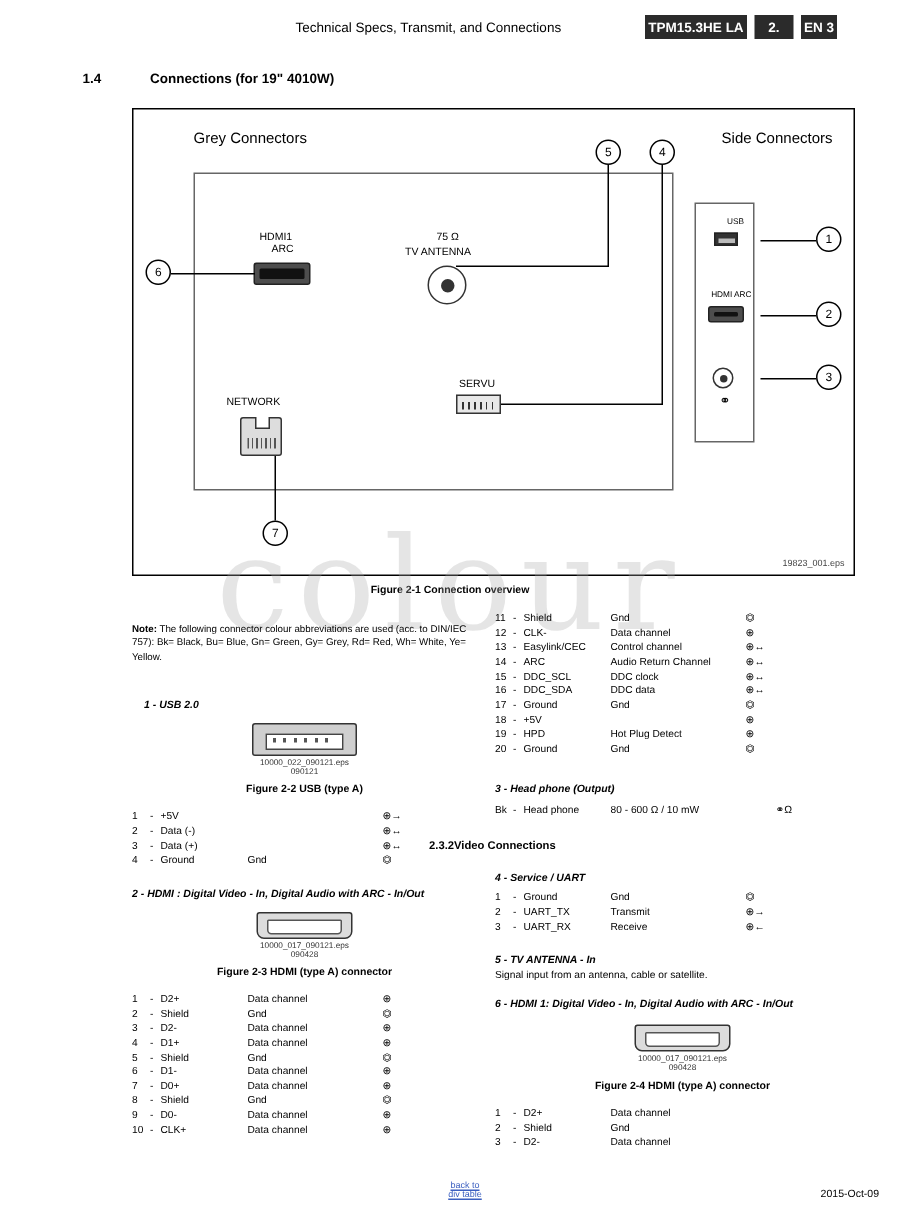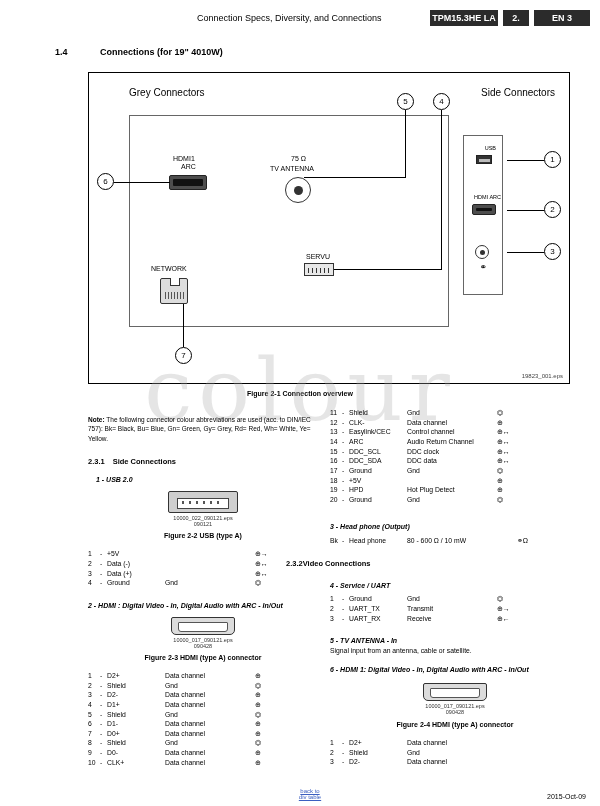--- a/index.html
+++ b/index.html
@@ -21,21 +21,21 @@
     position:absolute; left:197px; top:3px;
     font-size:9px; color:#000;
   }
   .hdr-box {
     position:absolute; top:0; height:16px;
     background:#2b2b2b; color:#fff; font-size:9px; font-weight:bold;
     display:flex; align-items:center; justify-content:center;
   }
   .hdr-box.b1 { left:430px; width:68px; }
   .hdr-box.b2 { left:503px; width:26px; }
-  .hdr-box.b3 { left:534px; width:56px; }
+  .hdr-box.b3 { left:534px; width:24px; }
 
   
   .sec-num { position:absolute; left:55px; top:47px; font-size:9px; font-weight:bold; }
   .sec-title { position:absolute; left:100px; top:47px; font-size:9px; font-weight:bold; }
 
   
   .fig-frame {
     position:absolute; left:88px; top:72px; width:482px; height:312px;
     border:1px solid #000; background:#fff;
   }
@@ -177,21 +177,21 @@
     position:absolute; left:0; top:340px; width:600px; text-align:center;
     font-size:86px; color:rgba(170,170,170,0.30);
     font-family:"DejaVu Serif", serif; letter-spacing:6px; pointer-events:none;
     user-select:none;
   }
 </style>
 </head>
 <body>
 
 <div class="header">
-  <div class="header-title">Connection Specs, Diversity, and Connections</div>
+  <div class="header-title">Technical Specs, Transmit, and Connections</div>
   <div class="hdr-box b1">TPM15.3HE LA</div>
   <div class="hdr-box b2">2.</div>
   <div class="hdr-box b3">EN 3</div>
 </div>
 
 <div class="sec-num">1.4</div>
 <div class="sec-title">Connections (for 19" 4010W)</div>
 
 <div class="fig-frame">
 
@@ -260,24 +260,20 @@
 <div class="wm">colour</div>
 
 <div class="col-l">
 
   <div class="note">
     <b>Note:</b>
     <span>The following connector colour abbreviations are used (acc. to DIN/IEC 757): Bk= Black, Bu= Blue, Gn= Green, Gy= Grey, Rd= Red, Wh= White, Ye= Yellow.</span>
   </div>
 
   <div style="height:14px;"></div>
-  <div style="display:flex; gap:8px; align-items:baseline;">
-    <span class="sub-num">2.3.1</span>
-    <span class="sub-title">Side Connections</span>
-  </div>
 
   <div style="height:10px;"></div>
   <div class="ital" style="margin-left:8px;">1 - USB 2.0</div>
 
   <div style="height:8px;"></div>
   <div class="usbA"></div>
   <div class="eps-small" style="margin-top:2px;">10000_022_090121.eps</div>
   <div class="eps-small">090121</div>
 
   <div style="height:5px;"></div>

